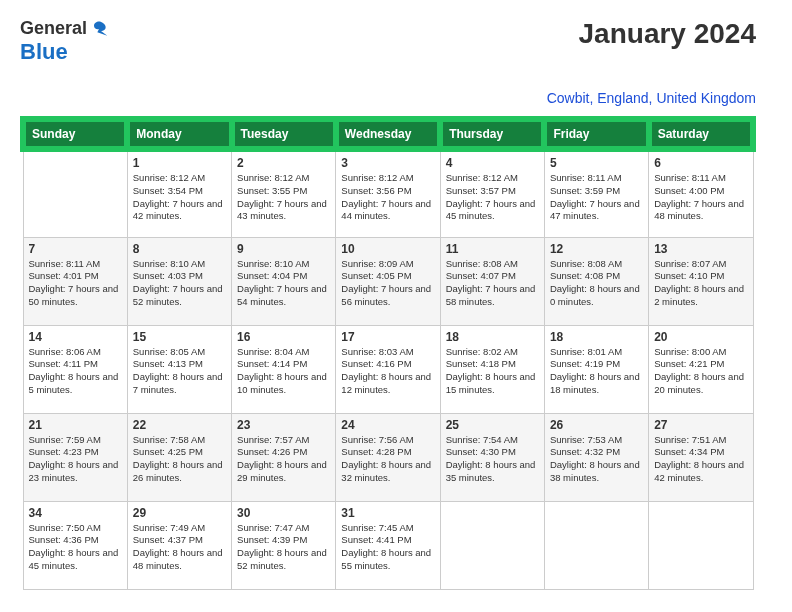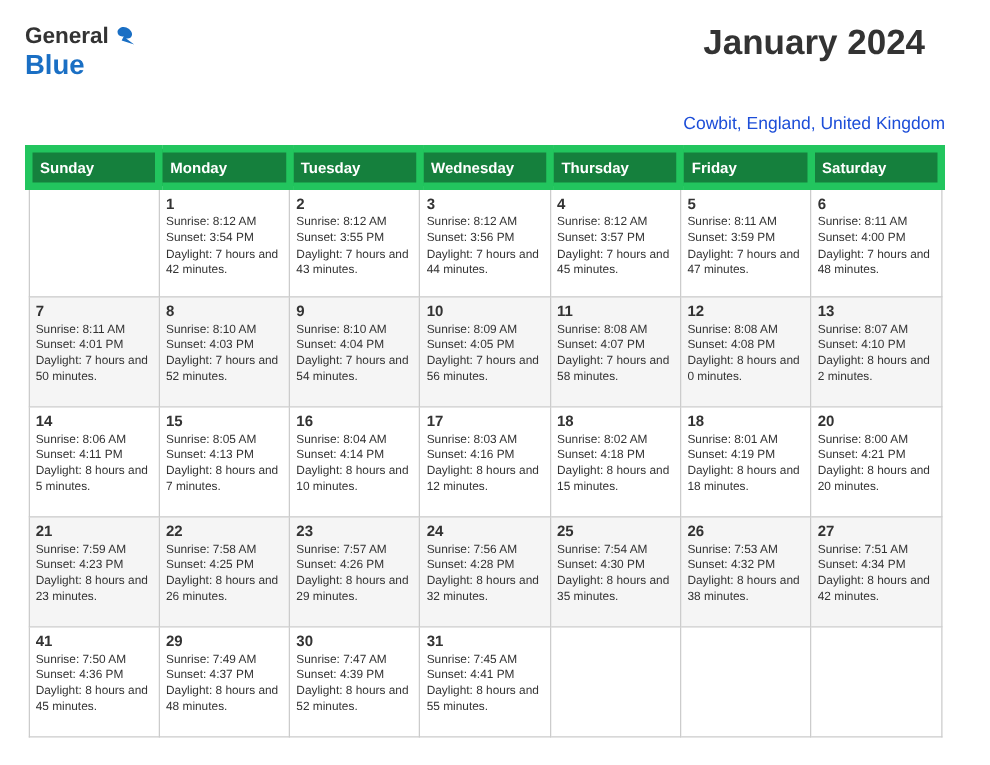--- a/index.html
+++ b/index.html
@@ -40,21 +40,21 @@
       font-size: 22px;
       font-weight: bold;
       color: #1a6fc4;
     }
     .logo-bird {
       width: 20px;
       height: 20px;
       margin-left: 2px;
     }
     .title-section {
-      text-align: center;
+      text-align: right;
     }
     .month-title {
       font-size: 28px;
       font-weight: bold;
       color: #333;
     }
     .subtitle {
       font-size: 14px;
       color: #1d4ed8;
       margin-top: 40px;
@@ -246,21 +246,21 @@
             <span class="day-num">26</span>
             <div class="day-info">Sunrise: 7:53 AM<br>Sunset: 4:32 PM<br>Daylight: 8 hours and 38 minutes.</div>
           </td>
           <td class="row-shade">
             <span class="day-num">27</span>
             <div class="day-info">Sunrise: 7:51 AM<br>Sunset: 4:34 PM<br>Daylight: 8 hours and 42 minutes.</div>
           </td>
         </tr>
         <tr>
           <td class="row-white">
-            <span class="day-num">41</span>
+            <span class="day-num">34</span>
             <div class="day-info">Sunrise: 7:50 AM<br>Sunset: 4:36 PM<br>Daylight: 8 hours and 45 minutes.</div>
           </td>
           <td class="row-white">
             <span class="day-num">29</span>
             <div class="day-info">Sunrise: 7:49 AM<br>Sunset: 4:37 PM<br>Daylight: 8 hours and 48 minutes.</div>
           </td>
           <td class="row-white">
             <span class="day-num">30</span>
             <div class="day-info">Sunrise: 7:47 AM<br>Sunset: 4:39 PM<br>Daylight: 8 hours and 52 minutes.</div>
           </td>

